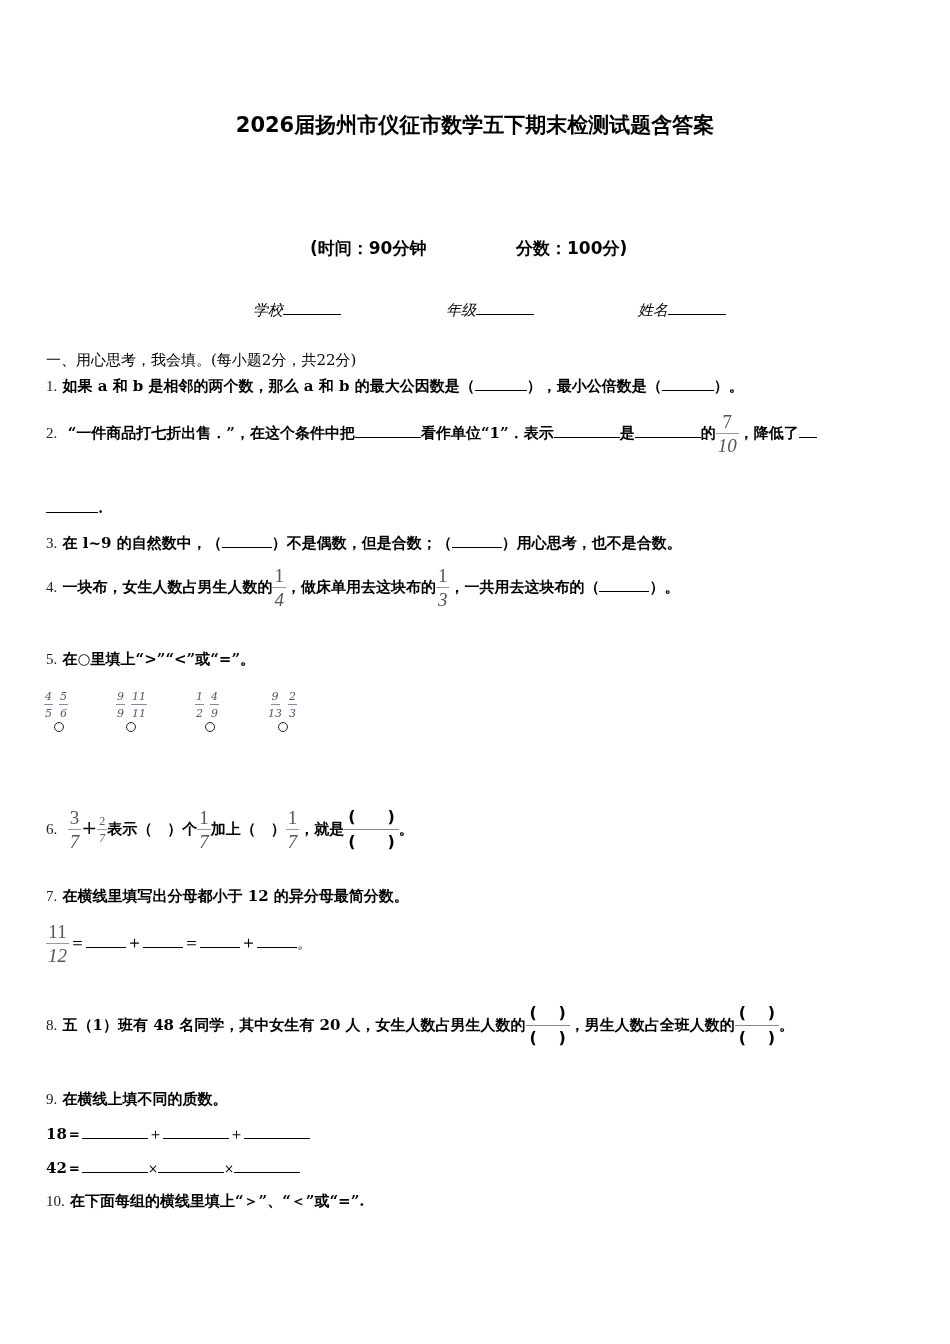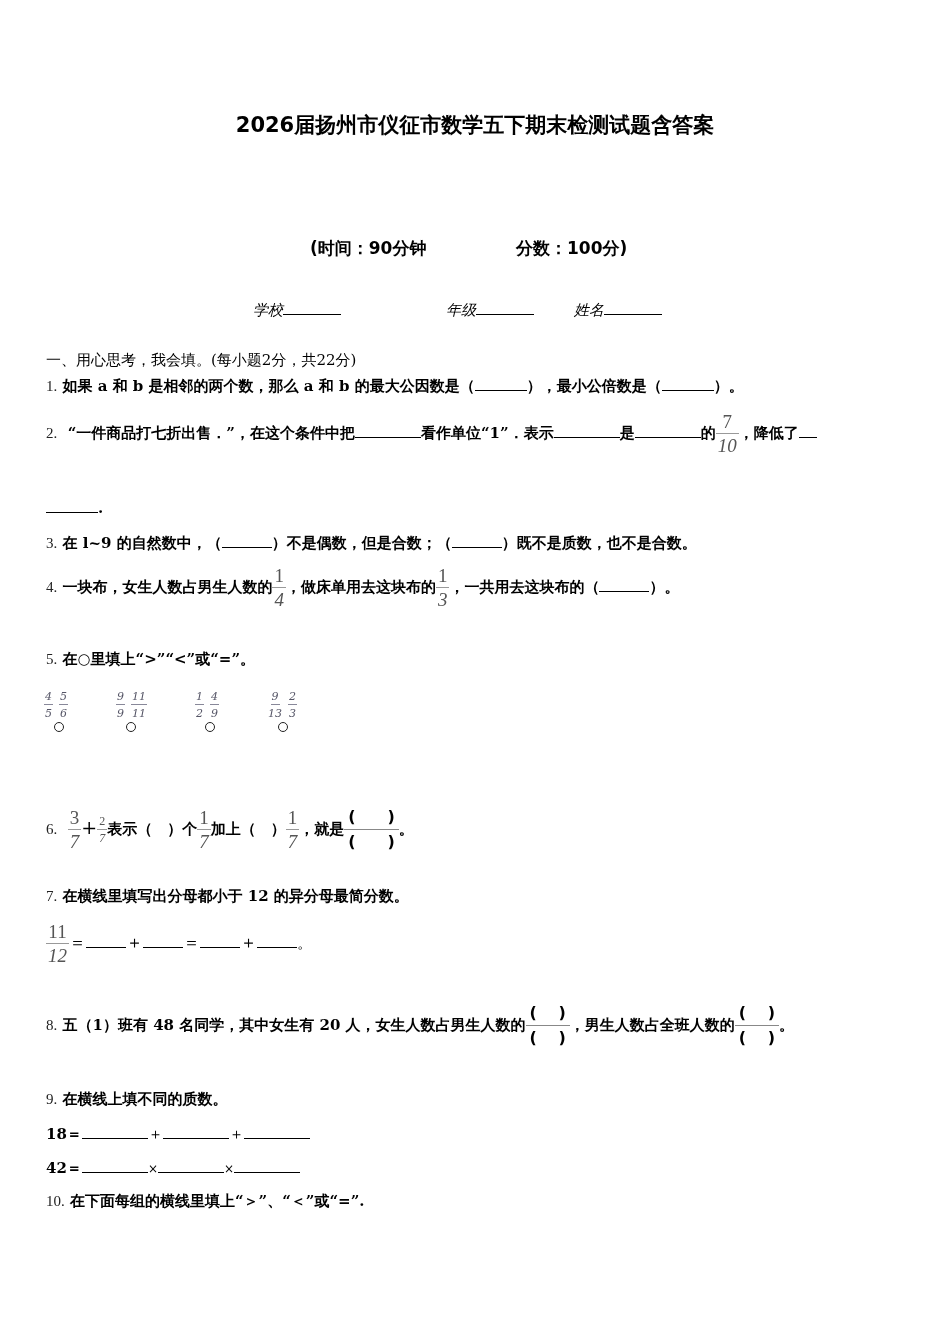--- a/index.html
+++ b/index.html
@@ -40,42 +40,42 @@
 
 <div class="abs sub" style="left:310px;">(时间：90分钟</div>
 <div class="abs sub" style="left:516px;">分数：100分)</div>
 
 <div class="abs info" style="left:253px;">
   <span>学校</span><span class="blank" style="width:58px;"></span>
 </div>
 <div class="abs info" style="left:446px;">
   <span>年级</span><span class="blank" style="width:58px;"></span>
 </div>
-<div class="abs info" style="left:574px;">
+<div class="abs info" style="left:638px;">
   <span>姓名</span><span class="blank" style="width:58px;"></span>
 </div>
 
 <div class="abs" style="left:46px; top:351px; font-size:15px;">一、用心思考，我会填。(每小题2分，共22分)</div>
 
 <div class="abs q" style="left:46px; top:376px;">
   <span class="num">1.</span>
   <span>如果 a 和 b 是相邻的两个数，那么 a 和 b 的最大公因数是（</span><span class="blank" style="width:52px;"></span><span>），最小公倍数是（</span><span class="blank" style="width:52px;"></span><span>）。</span>
 </div>
 
 <div class="abs q" style="left:46px; top:412px;">
   <span class="num">2.</span>&nbsp;
   <span>“一件商品打七折出售．”，在这个条件中把</span><span class="blank" style="width:66px;"></span><span>看作单位“1”．表示</span><span class="blank" style="width:66px;"></span><span>是</span><span class="blank" style="width:66px;"></span><span>的</span><span class="frac f-big"><span class="n">7</span><span class="d">10</span></span><span>，降低了</span><span class="blank" style="width:18px;"></span>
 </div>
 <div class="abs q" style="left:46px; top:498px;">
   <span class="blank" style="width:52px;"></span><span>.</span>
 </div>
 
 <div class="abs q" style="left:46px; top:533px;">
   <span class="num">3.</span>
-  <span>在 l~9 的自然数中，（</span><span class="blank" style="width:50px;"></span><span>）不是偶数，但是合数；（</span><span class="blank" style="width:50px;"></span><span>）既不是质数，也不是合数。</span>
+  <span>在 l~9 的自然数中，（</span><span class="blank" style="width:50px;"></span><span>）不是偶数，但是合数；（</span><span class="blank" style="width:50px;"></span><span>）用心思考，也不是合数。</span>
 </div>
 
 <div class="abs q" style="left:46px; top:566px;">
   <span class="num">4.</span>
   <span>一块布，女生人数占男生人数的</span><span class="frac f-big"><span class="n">1</span><span class="d">4</span></span><span>，做床单用去这块布的</span><span class="frac f-big"><span class="n">1</span><span class="d">3</span></span><span>，一共用去这块布的（</span><span class="blank" style="width:50px;"></span><span>）。</span>
 </div>
 
 <div class="abs q" style="left:46px; top:650px;">
   <span class="num">5.</span>
   <span>在○里填上“&gt;”“&lt;”或“=”。</span>

